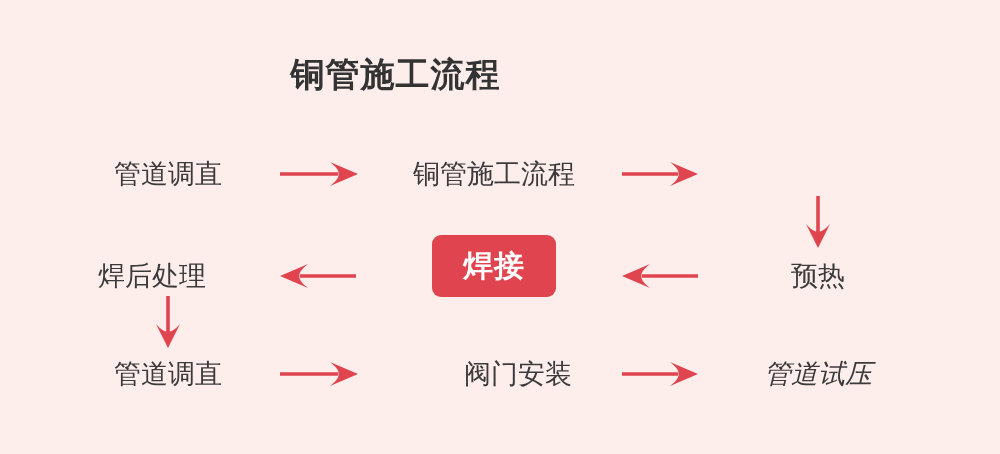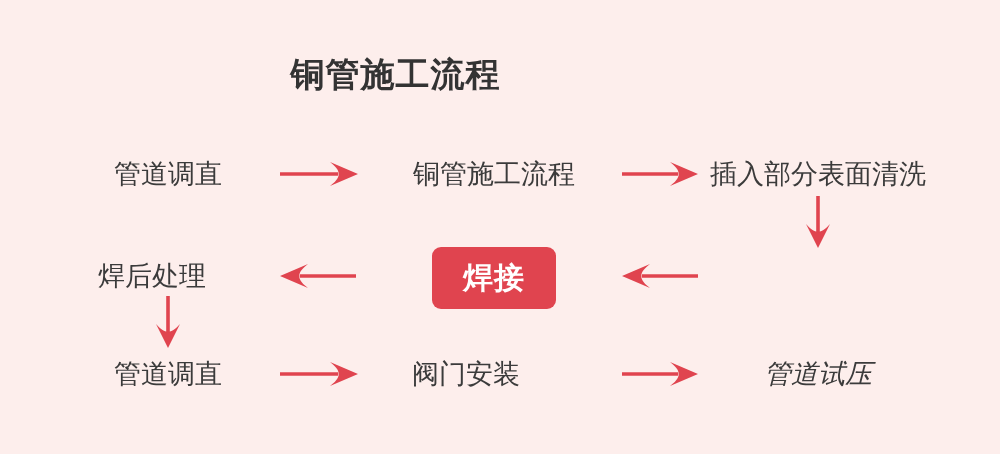--- a/index.html
+++ b/index.html
@@ -62,30 +62,30 @@
 <body>
 
 <div id="flow-canvas">
 
   <div id="chart-title">铜管施工流程</div>
 
   <div class="node-label" style="left:168px; top:174px;">管道调直</div>
 
   <div class="node-label" style="left:494px; top:174px;">铜管施工流程</div>
 
-  <div class="node-label" style="left:818px; top:174px;">插入部分表面清洗</div>
 
+  <div class="node-label" style="left:818px; top:276px;">预热</div>
 
-  <div class="node-badge" style="left:494px; top:278px; width:124px; height:62px;">焊接</div>
+  <div class="node-badge" style="left:494px; top:266px; width:124px; height:62px;">焊接</div>
 
   <div class="node-label" style="left:152px; top:276px;">焊后处理</div>
 
   <div class="node-label" style="left:168px; top:374px;">管道调直</div>
 
-  <div class="node-label" style="left:466px; top:374px;">阀门安装</div>
+  <div class="node-label" style="left:518px; top:374px;">阀门安装</div>
 
   <div class="node-label" style="left:818px; top:374px;font-style:italic;">管道试压</div>
 
   <div class="arrow" style="left:319px; top:174px;">
     <svg width="78" height="26" viewBox="0 0 78 26">
       <path d="M0 11.2 H58 V14.8 H0 Z" fill="#e0444f"></path>
       <path d="M50 1 L78 13 L50 25 C58 19 59 15 58.5 13 C59 11 58 7 50 1 Z" fill="#e0444f"></path>
     </svg>
   </div>
 

